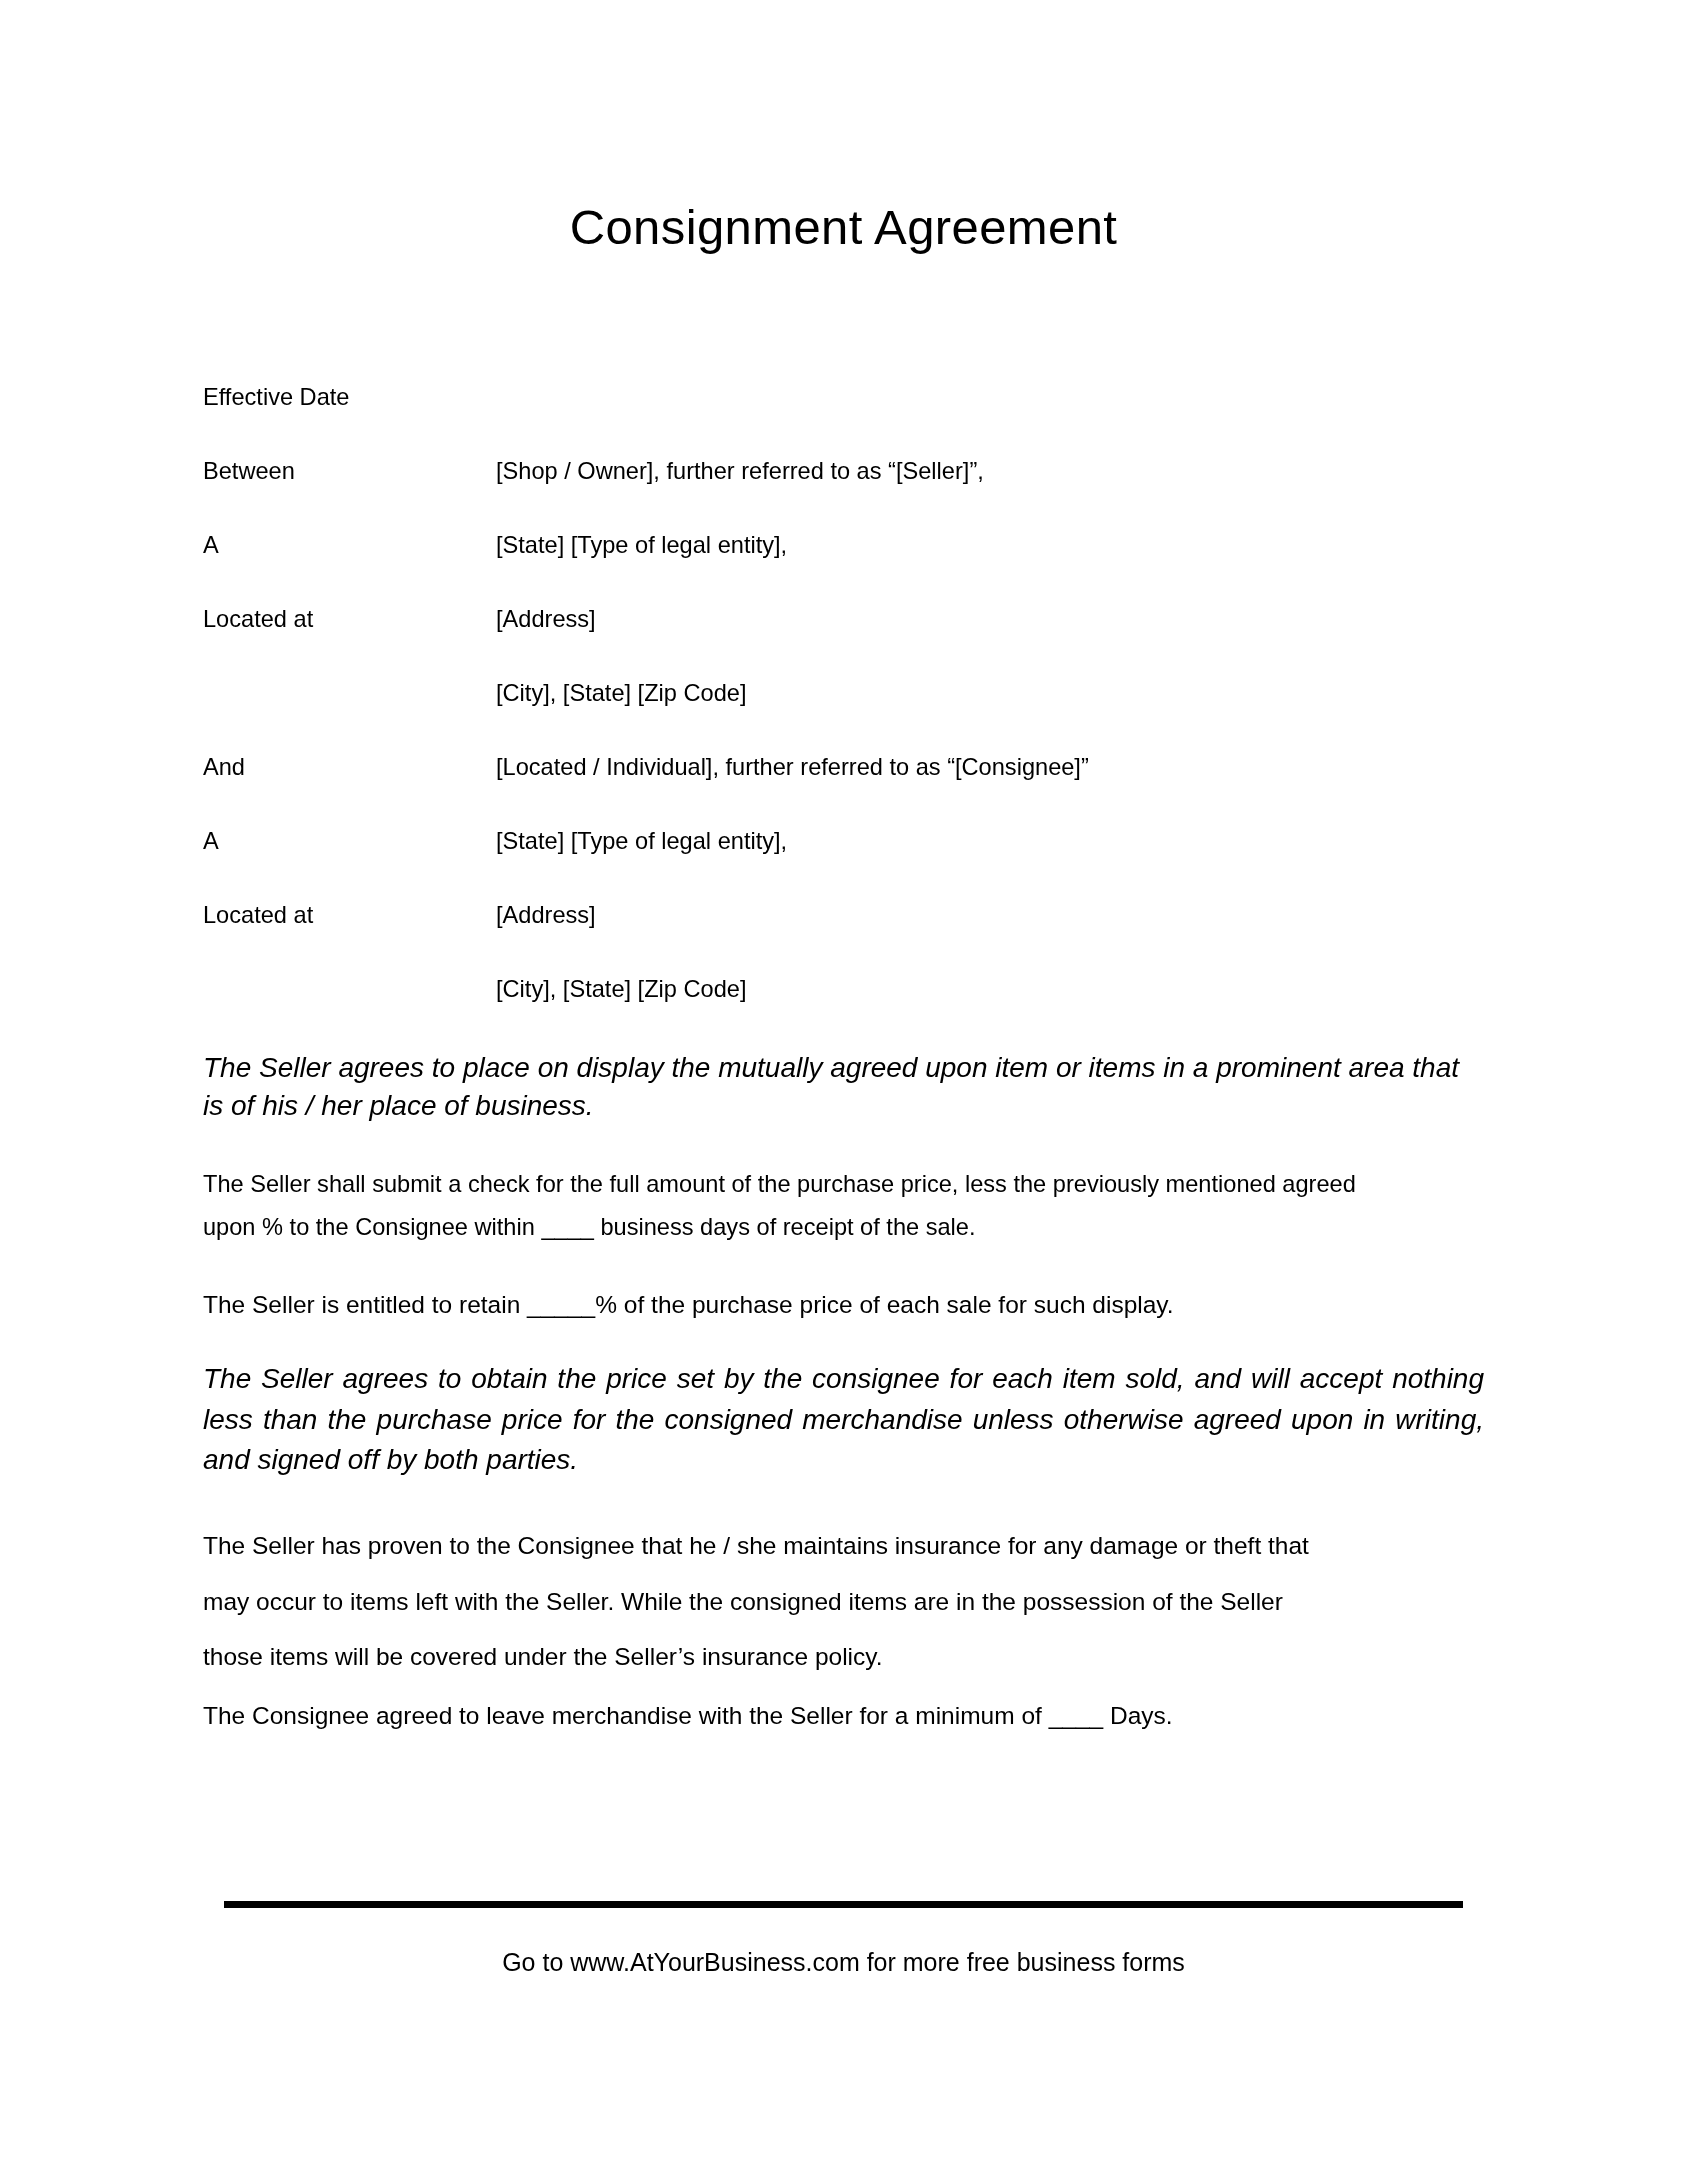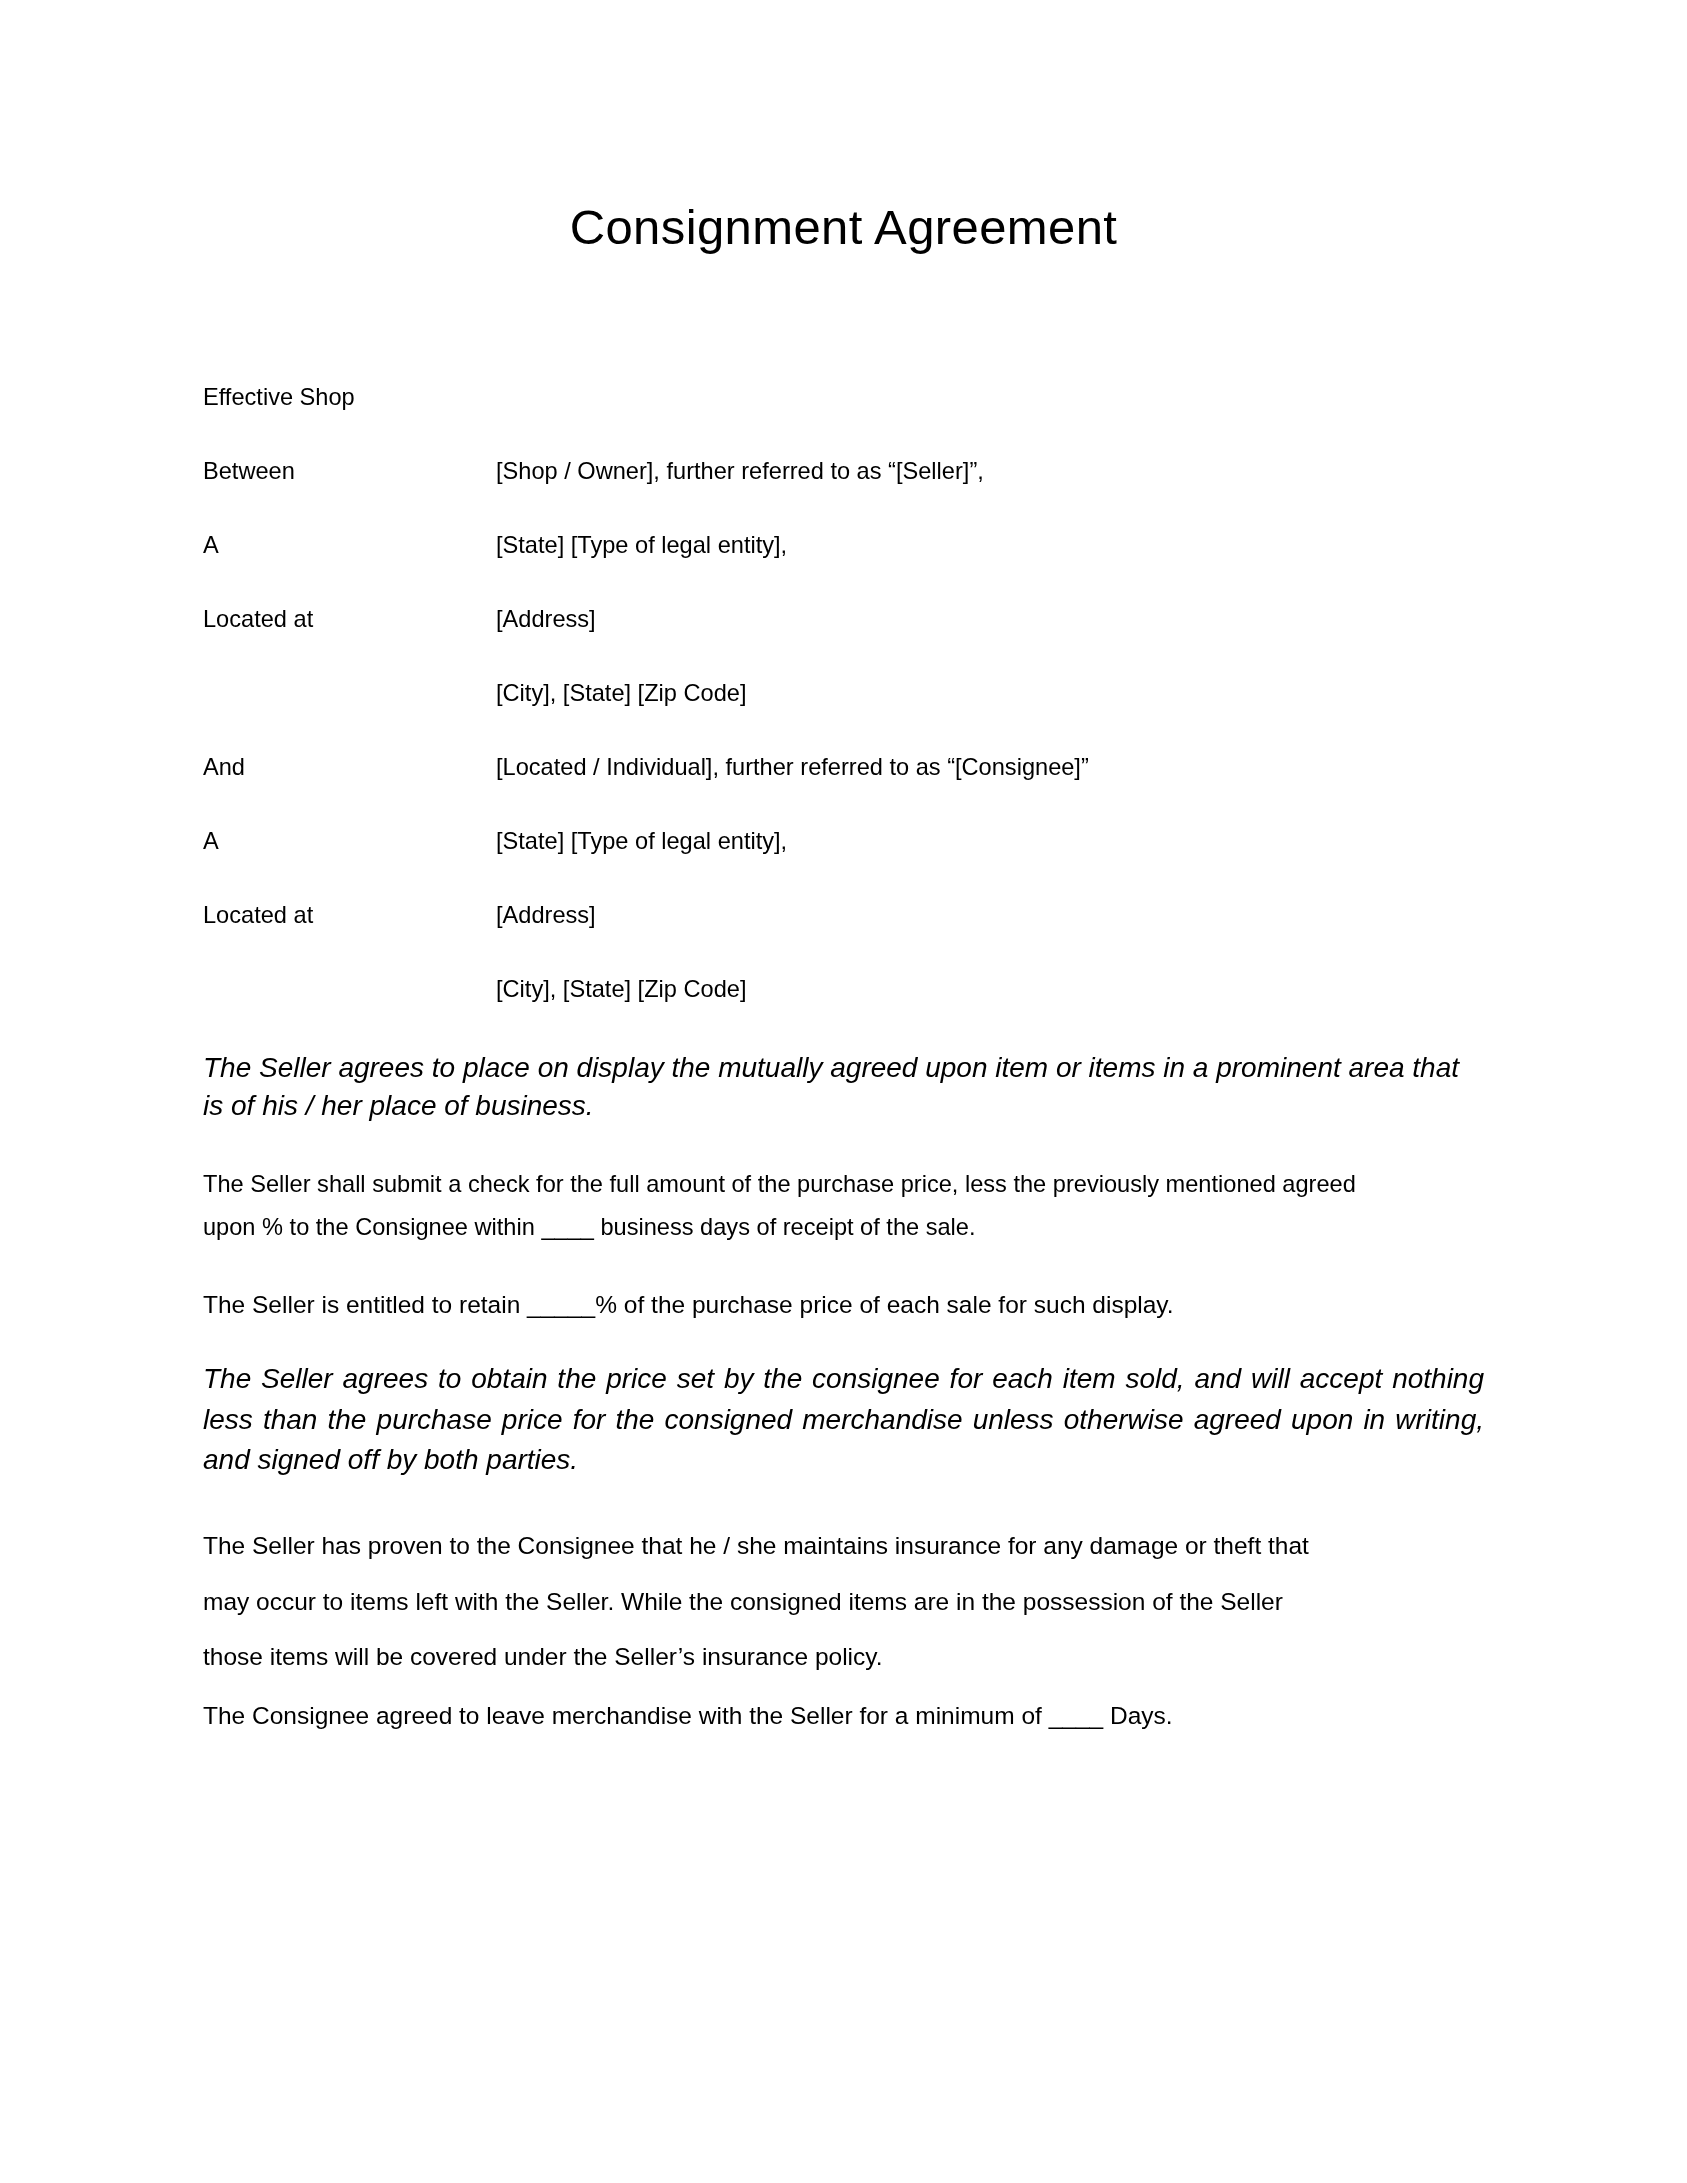--- a/index.html
+++ b/index.html
@@ -57,21 +57,21 @@
 </head>
 <body>
 
 <div class="page">
   <div class="content">
 
     <h1 class="title">Consignment Agreement</h1>
 
     <div class="fields">
       <div class="row">
-        <span class="label">Effective Shop</span>
+        <span class="label">Effective Date</span>
       </div>
       <div class="row">
         <span class="label">Between</span>
         <span class="value">[Shop / Owner], further referred to as “[Seller]”,</span>
       </div>
       <div class="row">
         <span class="label">A</span>
         <span class="value">[State] [Type of legal entity],</span>
       </div>
       <div class="row">
@@ -105,14 +105,18 @@
       <p class="para para-lg">The Seller agrees to place on display the mutually agreed upon item or items in a prominent area that is of his / her place of business.</p>
       <p class="para para-sm">The Seller shall submit a check for the full amount of the purchase price, less the previously mentioned agreed upon % to the Consignee within ____ business days of receipt of the sale.</p>
       <p class="para para-md">The Seller is entitled to retain _____% of the purchase price of each sale for such display.</p>
       <p class="para para-lg justify">The Seller agrees to obtain the price set by the consignee for each item sold, and will accept nothing less than the purchase price for the consigned merchandise unless otherwise agreed upon in writing, and signed off by both parties.</p>
       <p class="para para-md spaced">The Seller has proven to the Consignee that he / she maintains insurance for any damage or theft that may occur to items left with the Seller. While the consigned items are in the possession of the Seller those items will be covered under the Seller’s insurance policy.</p>
       <p class="para para-md">The Consignee agreed to leave merchandise with the Seller for a minimum of ____ Days.</p>
     </div>
 
   </div>
 
+  <div class="footer">
+    <div class="divider"></div>
+    <p class="footer-text">Go to www.AtYourBusiness.com for more free business forms</p>
+  </div>
 </div>
 
 
 </body></html>

